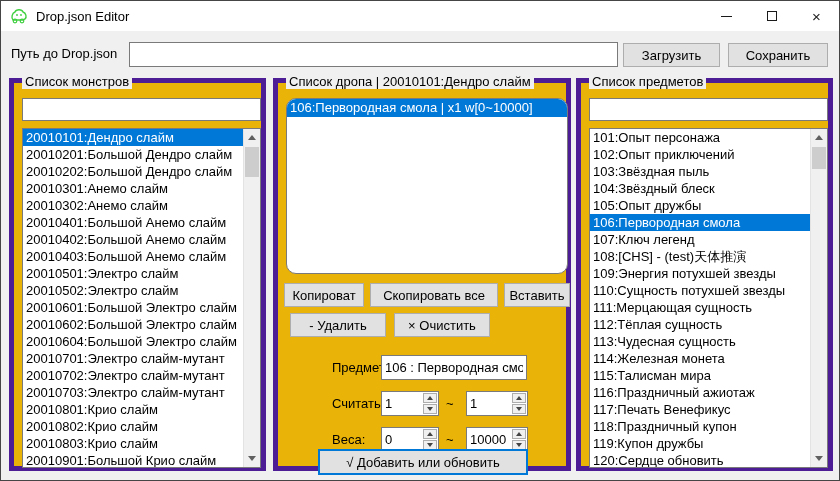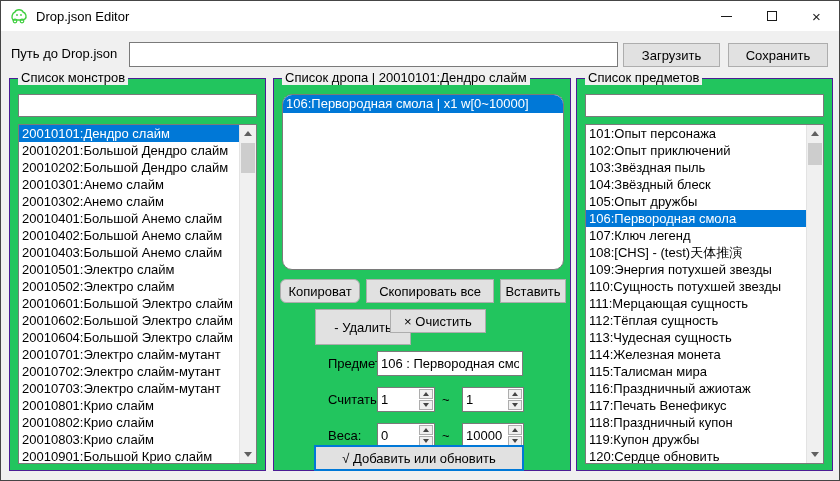--- a/index.html
+++ b/index.html
@@ -24,21 +24,21 @@
   
   .path-label { position:absolute; left:10px; top:45px; }
   .path-input { position:absolute; left:128px; top:41px; width:489px; height:25px;
                 border:1px solid #7a7a7a; background:#fff; font:inherit; padding:0 4px; }
   .btn { background:#e1e1e1; border:1px solid #adadad; font:inherit; text-align:center;
          display:flex; align-items:center; justify-content:center; cursor:default; }
   .btn-load { position:absolute; left:622px; top:42px; width:97px; height:24px; }
   .btn-save { position:absolute; left:727px; top:42px; width:100px; height:24px; }
 
   
-  .group { position:absolute; border:1px solid #4c1d95; background:#22c55e; }
+  .group { position:absolute; border:5px solid #4c1d95; background:#eab308; }
   .group-label { position:absolute; top:-9px; left:8px; background:#f0f0f0; padding:0 3px;
                  white-space:nowrap; }
   .g-monsters { left:8px;  top:77px; width:257px; height:393px; }
   .g-drop     { left:272px; top:77px; width:298px; height:393px; }
   .g-items    { left:575px; top:77px; width:257px; height:393px; }
 
   .search-input { position:absolute; left:8px; top:15px; width:239px; height:23px;
                   border:1px solid #7a7a7a; background:#fff; font:inherit; padding:0 4px; }
 
   
@@ -56,24 +56,24 @@
               align-items:center; justify-content:center; }
   .sb-up { top:0; } .sb-down { bottom:0; }
   .tri { width:0; height:0; border-left:4px solid transparent; border-right:4px solid transparent; }
   .tri.up { border-bottom:5px solid #606060; }
   .tri.down { border-top:5px solid #606060; }
   .sb-thumb { position:absolute; left:1px; width:14px; background:#cdcdcd; }
   .thumb-monsters { top:18px; height:30px; }
   .thumb-items { top:18px; height:22px; }
 
   
-  .b-copy    { position:absolute; left:6px;   top:200px; width:80px;  height:24px;border-radius:6px; }
+  .b-copy    { position:absolute; left:6px;   top:200px; width:80px;  height:24px; }
   .b-copyall { position:absolute; left:92px;  top:200px; width:128px; height:24px; }
   .b-paste   { position:absolute; left:226px; top:200px; width:66px;  height:24px; }
-  .b-delete  { position:absolute; left:12px;  top:230px; width:96px;  height:36px;margin-left:29px; }
+  .b-delete  { position:absolute; left:12px;  top:230px; width:96px;  height:24px; }
   .b-clear   { position:absolute; left:116px; top:230px; width:96px;  height:24px; }
 
   
   .form-label { position:absolute; left:54px; white-space:nowrap; }
   .l-item   { top:277px; }
   .l-count  { top:313px; }
   .l-weight { top:349px; }
   .item-input { position:absolute; left:103px; top:272px; width:146px; height:25px;
                 border:1px solid #7a7a7a; background:#fff; font:inherit; padding:0 3px; }
   .spinner { position:absolute; height:25px; border:1px solid #7a7a7a; background:#fff;

